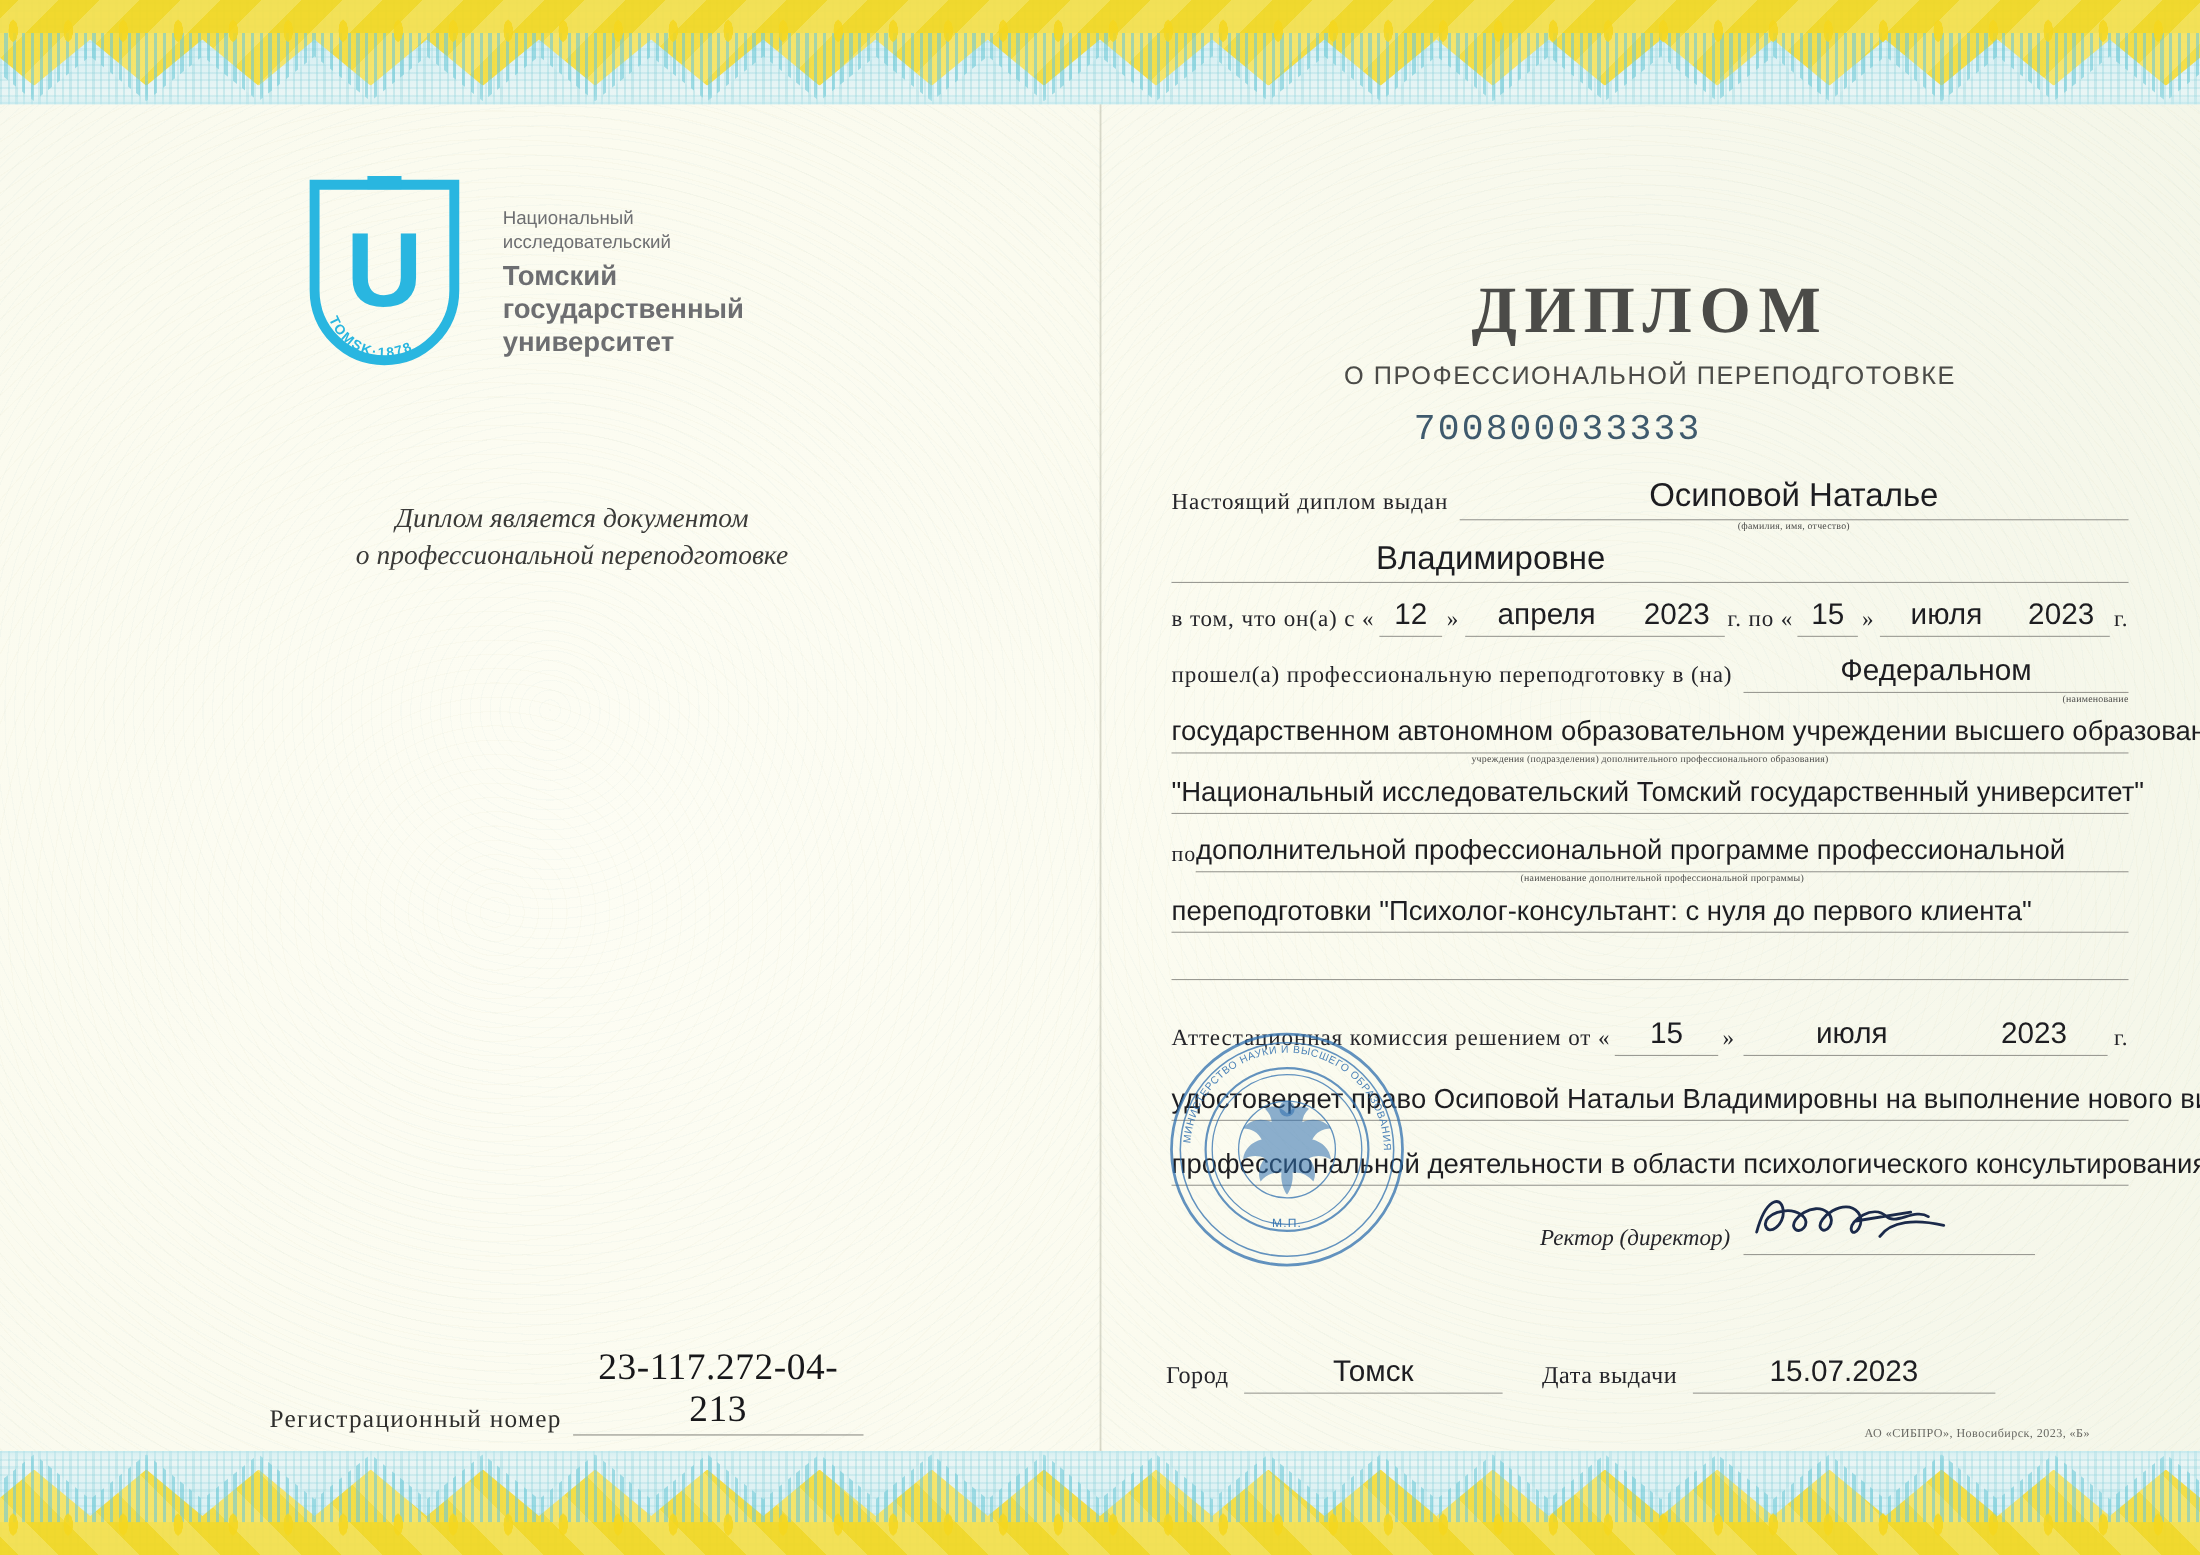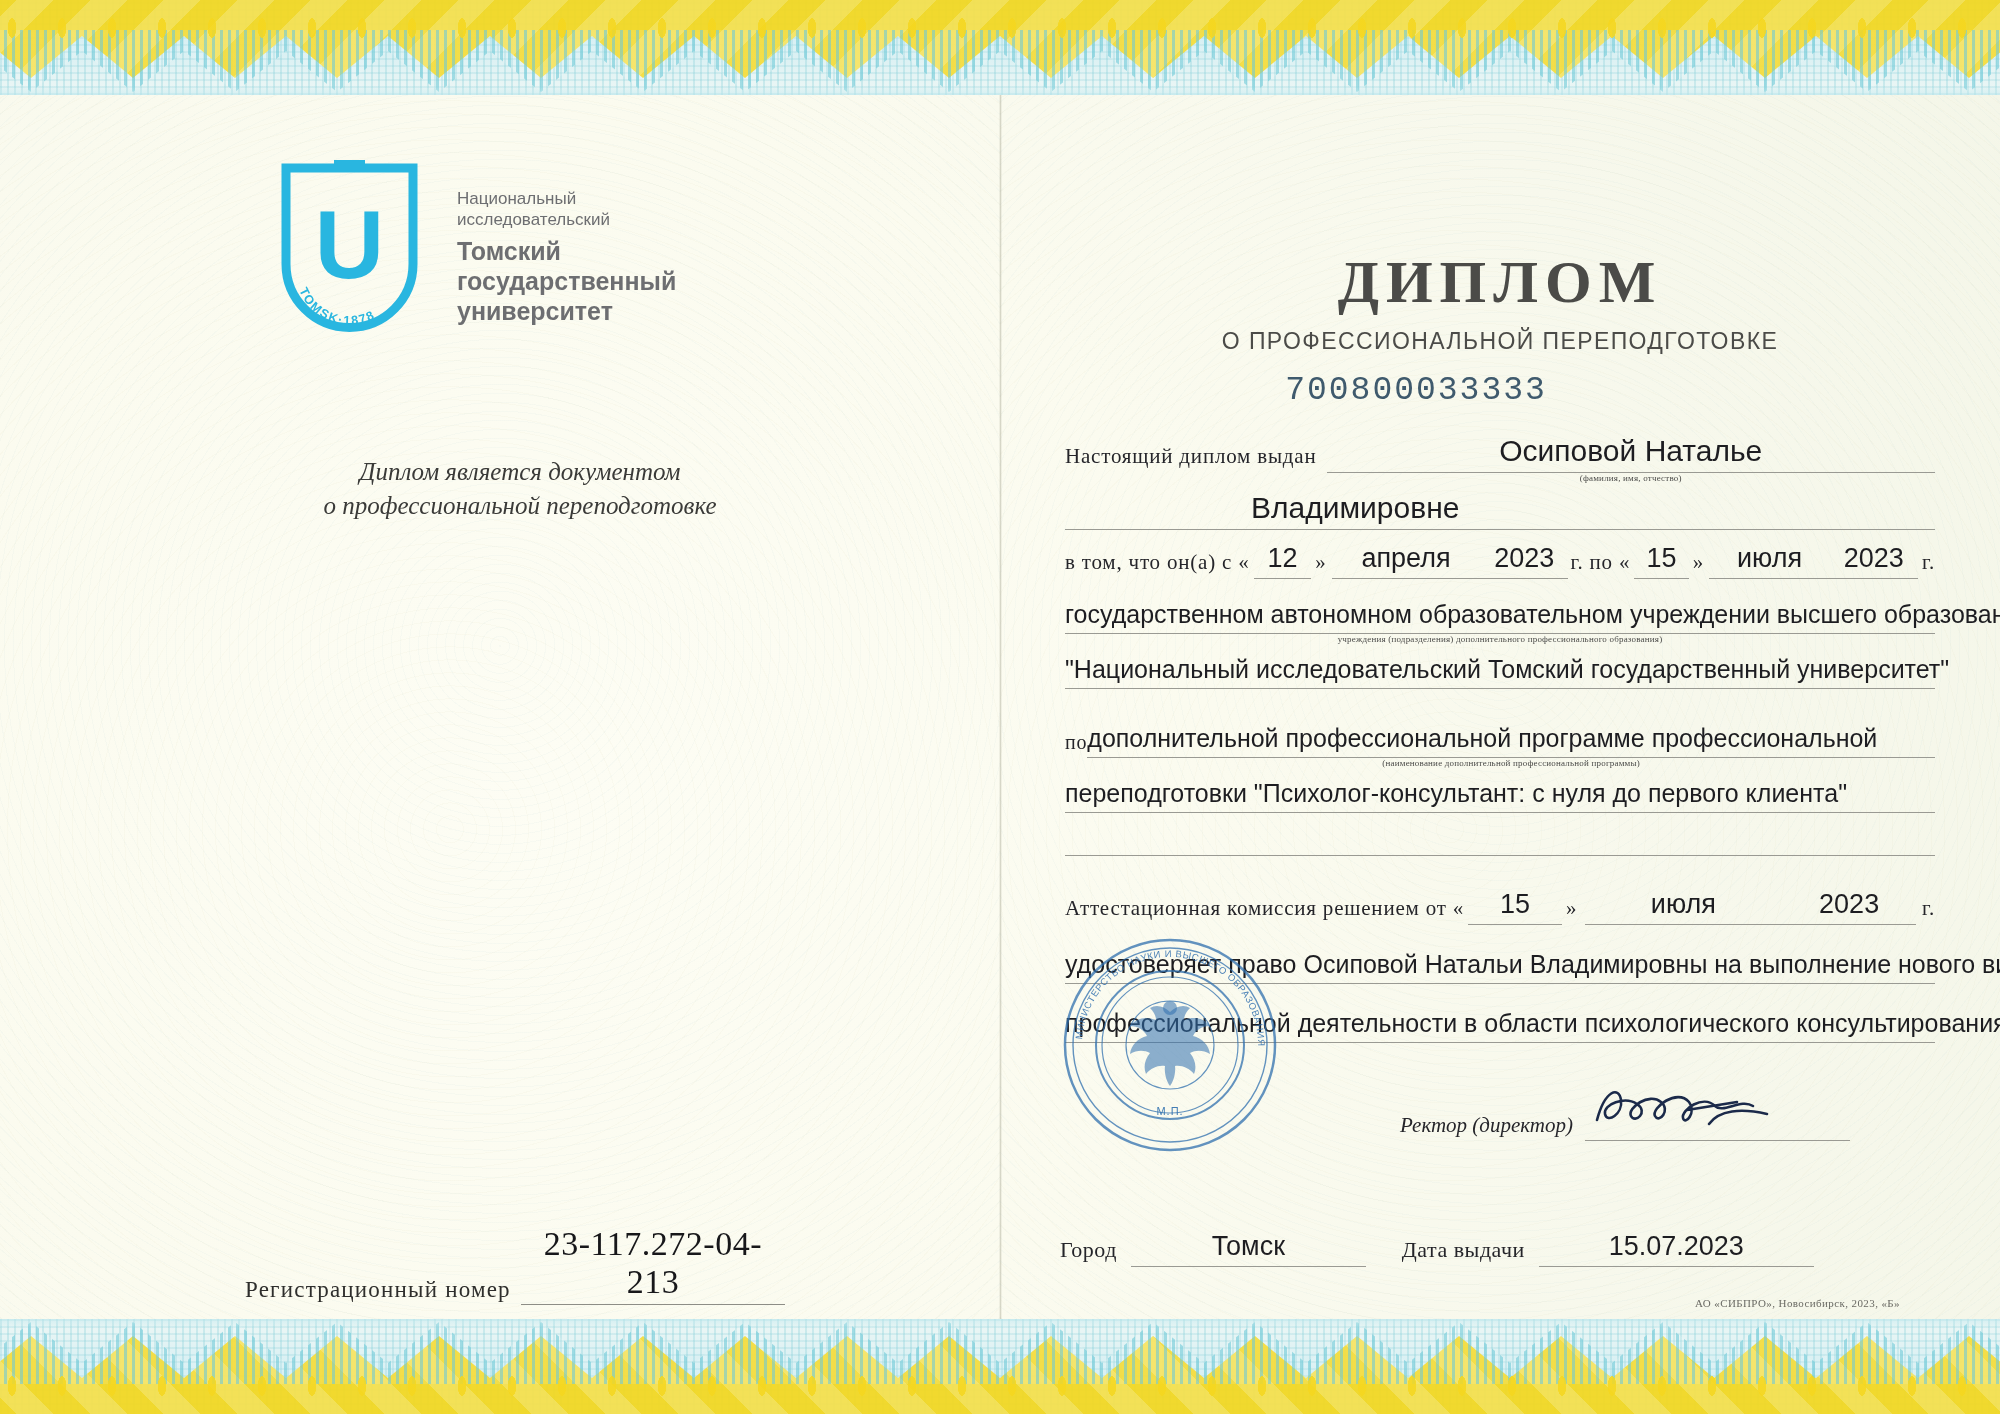--- a/index.html
+++ b/index.html
@@ -489,31 +489,38 @@
         <div class="quote">»</div>
         <div class="date-cell" style="width:150px; margin-left:6px;">
           <div class="hand center">июля</div>
         </div>
         <div class="date-cell" style="width:110px;">
           <div class="hand center">2023</div>
         </div>
         <div class="lbl" style="padding-left:4px;">г.</div>
       </div>
 
+      <div class="row" style="margin-top:16px;">
+        <div class="lbl">прошел(а) профессиональную переподготовку в (на)</div>
+        <div class="fill" style="margin-left:10px;">
+          <div class="hand center">Федеральном</div>
+          <div class="caption right">(наименование</div>
+        </div>
+      </div>
 
       <div class="widefill" style="margin-top:16px;">
         <div class="hand" style="left:0; right:0; text-align:center; font-size:25px;">государственном автономном образовательном учреждении высшего образования</div>
         <div class="caption">учреждения  (подразделения)  дополнительного профессионального образования)</div>
       </div>
 
       <div class="widefill" style="margin-top:16px;">
         <div class="hand" style="left:0; right:0; text-align:center; font-size:25px;">"Национальный исследовательский Томский государственный университет"</div>
       </div>
 
-      <div class="row" style="margin-top:34px;justify-content:center;">
+      <div class="row" style="margin-top:18px;justify-content:center;">
         <div class="lbl" style="font-size:20px;">по</div>
         <div class="fill">
           <div class="hand" style="left:0; font-size:25px;">дополнительной профессиональной программе профессиональной</div>
           <div class="caption">(наименование  дополнительной  профессиональной  программы)</div>
         </div>
       </div>
 
       <div class="widefill" style="margin-top:16px;">
         <div class="hand" style="left:0; right:auto; text-align:left; font-size:25px;">переподготовки "Психолог-консультант: с нуля до первого клиента"</div>
       </div>

